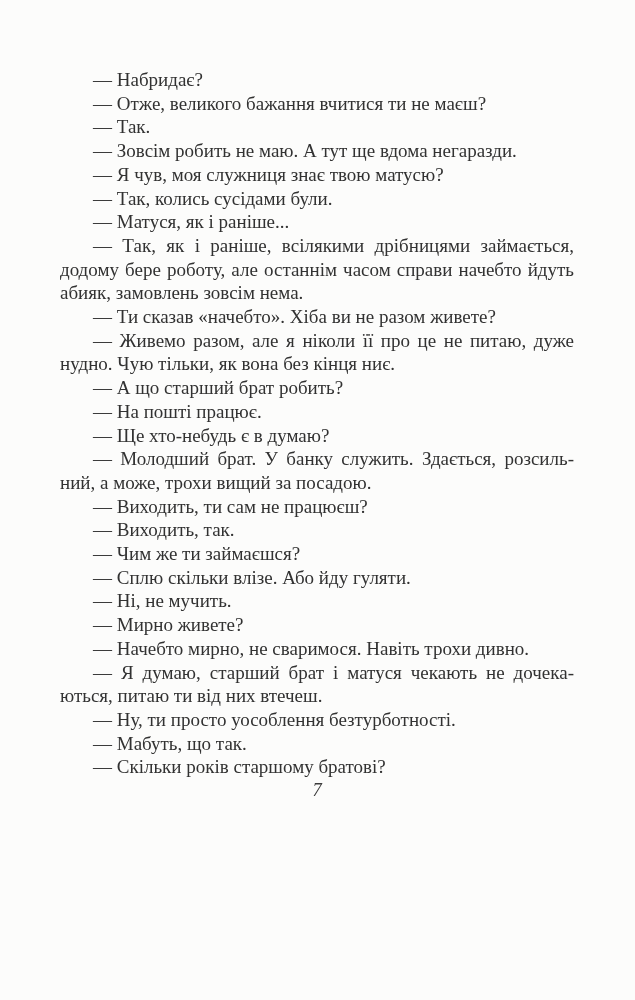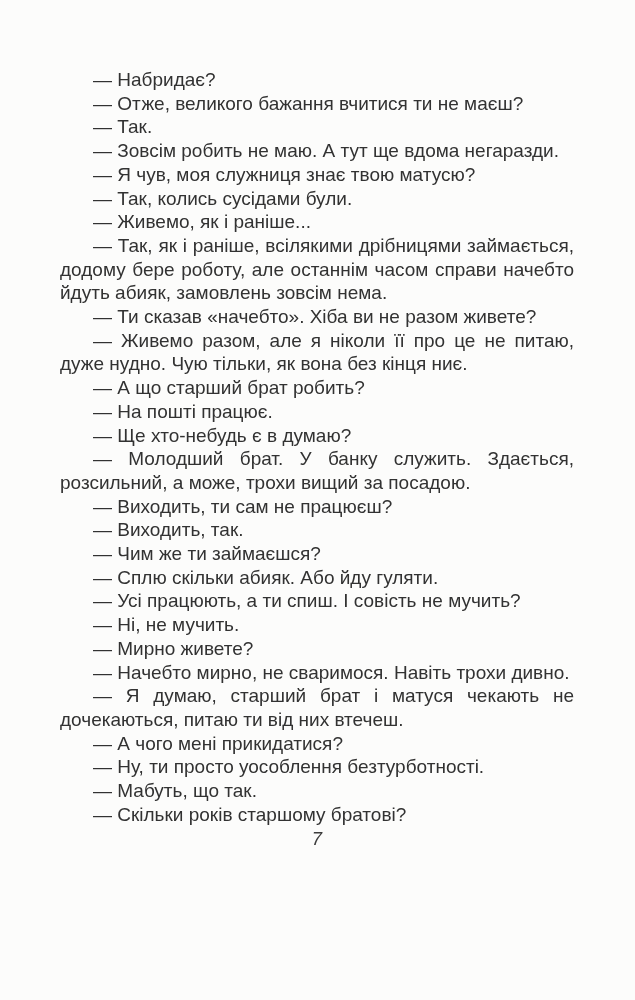--- a/index.html
+++ b/index.html
@@ -7,21 +7,21 @@
     padding: 0;
     background: #ffffff;
   }
   .book-page {
     position: relative;
     width: 635px;
     height: 1000px;
     background: #fcfcfb;
     overflow: hidden;
     box-sizing: border-box;
-    font-family: Liberation Sans, sans-serif;
+    font-family: Liberation Serif, serif;
     color: #323232;
   }
   .text-block {
     position: absolute;
     top: 68px;
     left: 60px;
     right: 61px;
     font-size: 19px;
     line-height: 23.7px;
     text-align: justify;
@@ -44,36 +44,34 @@
 <body>
 
 <div class="book-page">
   <div class="text-block">
     <p>— Набридає?</p>
     <p>— Отже, великого бажання вчитися ти не маєш?</p>
     <p>— Так.</p>
     <p>— Зовсім робить не маю. А тут ще вдома негаразди.</p>
     <p>— Я чув, моя служниця знає твою матусю?</p>
     <p>— Так, колись сусідами були.</p>
-    <p>— Живемо, як і раніше...</p>
+    <p>— Матуся, як і раніше...</p>
     <p>— Так, як і раніше, всілякими дрібницями займається, додому бере роботу, але останнім часом справи начебто йдуть абияк, замовлень зовсім нема.</p>
     <p>— Ти сказав «начебто». Хіба ви не разом живете?</p>
     <p>— Живемо разом, але я ніколи її про це не питаю, дуже нудно. Чую тільки, як вона без кінця ниє.</p>
     <p>— А що старший брат робить?</p>
     <p>— На пошті працює.</p>
     <p>— Ще хто-небудь є в думаю?</p>
     <p>— Молодший брат. У банку служить. Здається, розсиль­ний, а може, трохи вищий за посадою.</p>
     <p>— Виходить, ти сам не працюєш?</p>
     <p>— Виходить, так.</p>
     <p>— Чим же ти займаєшся?</p>
-    <p>— Сплю скільки абияк. Або йду гуляти.</p>
-    <p>— Усі працюють, а ти спиш. І совість не мучить?</p>
+    <p>— Сплю скільки влізе. Або йду гуляти.</p>
     <p>— Ні, не мучить.</p>
     <p>— Мирно живете?</p>
     <p>— Начебто мирно, не сваримося. Навіть трохи дивно.</p>
     <p>— Я думаю, старший брат і матуся чекають не дочека­ються, питаю ти від них втечеш.</p>
-    <p>— А чого мені прикидатися?</p>
     <p>— Ну, ти просто уособлення безтурботності.</p>
     <p>— Мабуть, що так.</p>
     <p>— Скільки років старшому братові?</p>
     <p class="folio">7</p>
   </div>
 </div>
 
 </body></html>

